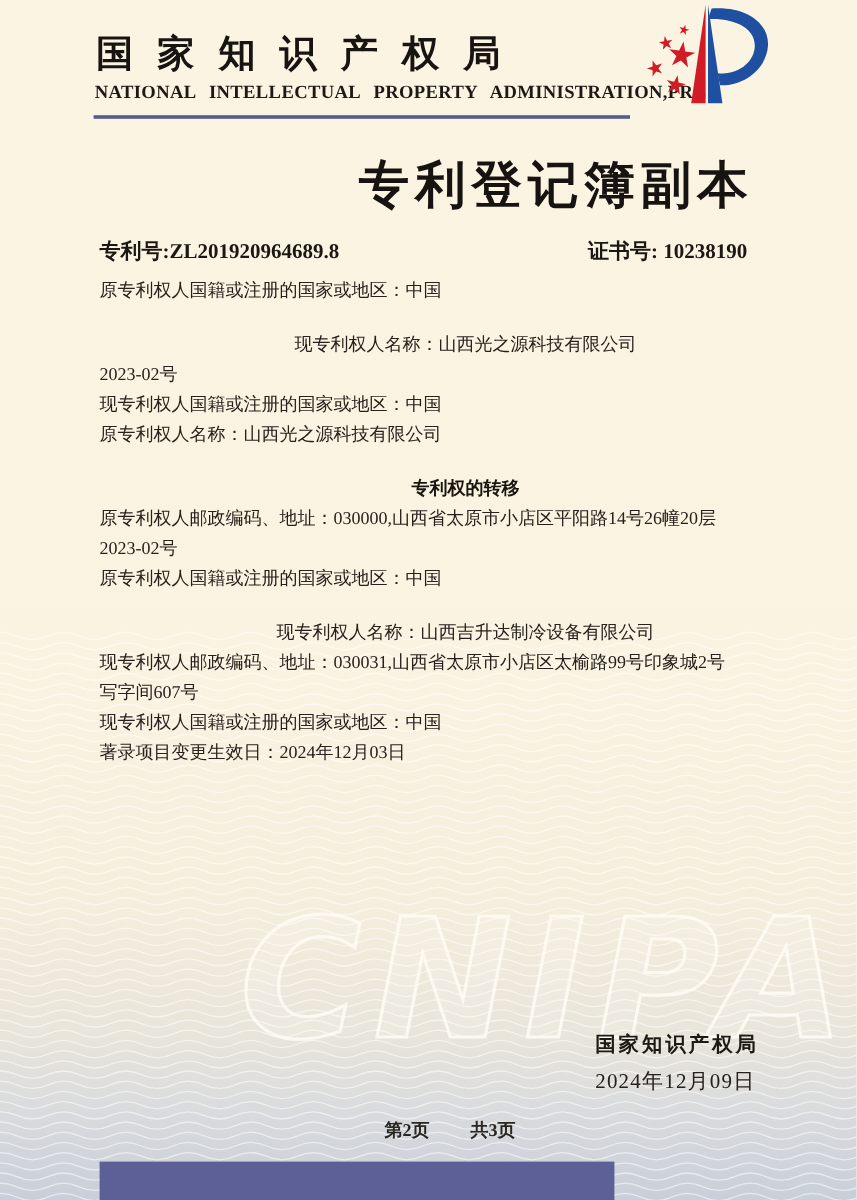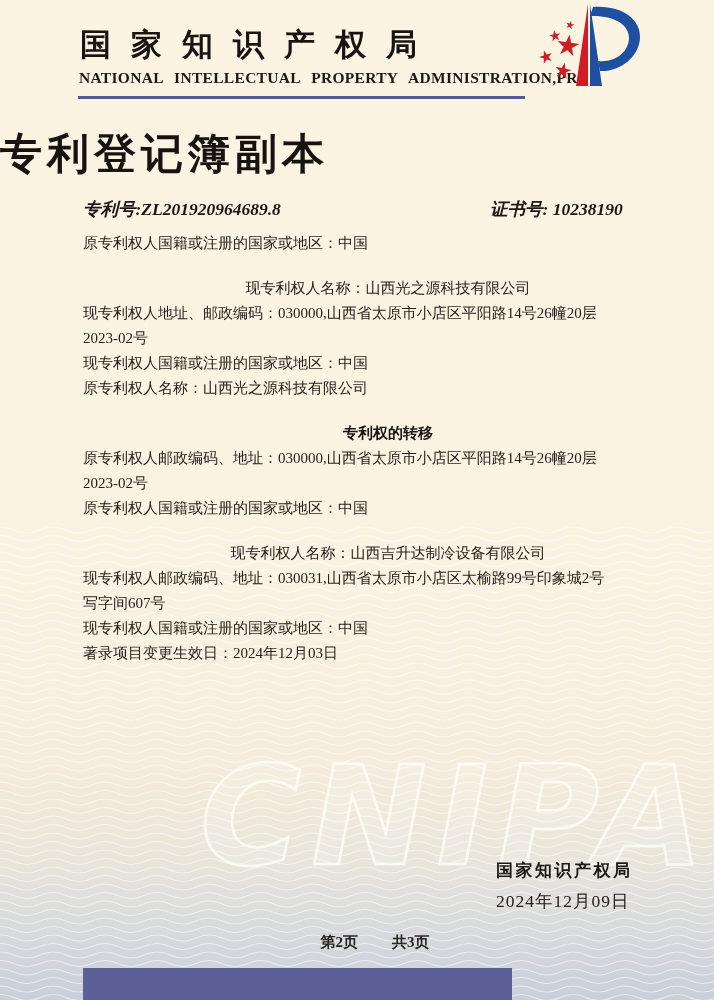--- a/index.html
+++ b/index.html
@@ -47,28 +47,28 @@
     position: absolute; left: 78px; top: 96px; z-index: 2;
     width: 447px; height: 3px;
     background: var(--rule-color, #565c8d);
   }
   .logo { position: absolute; left: 520px; top: 0; width: 194px; height: 110px; z-index: 2; }
   .logo .red { fill: var(--logo-red, #d01c27); }
   .logo .blue { fill: var(--logo-blue, #1f4fa0); }
   
   .doc-title {
     position: absolute; left: 0; top: 126px; width: 628px; z-index: 2;
-    text-align: left; font-size: 42px; font-weight: bold;
+    text-align: right; font-size: 42px; font-weight: bold;
     letter-spacing: 5px; color: #171310; white-space: nowrap;
   }
   
   .meta { position: absolute; left: 0; top: 197px; width: 714px; height: 24px; z-index: 2; }
   .meta span {
     position: absolute; font-size: 17.5px; font-weight: bold;
-    color: #1b1713; white-space: nowrap; font-style: italic;
+    color: #1b1713; white-space: nowrap;
   }
   .meta .patent { left: 83px; }
   .meta .cert  { left: 490px; }
   
   .body-text { position: absolute; left: 83px; top: 231px; width: 610px; z-index: 2; }
   .body-text .line {
     font-size: 15px; line-height: 25px; color: #26211b; white-space: nowrap;
   }
   .body-text .gap    { margin-top: 20px; text-align: center; }
   .body-text .gap-sm { }
@@ -187,21 +187,20 @@
   <h1 class="doc-title">专利登记簿副本</h1>
 
   <div class="meta">
     <span class="patent">专利号:ZL201920964689.8</span>
     <span class="cert">证书号: 10238190</span>
   </div>
 
   <main class="body-text">
     <div class="line">原专利权人国籍或注册的国家或地区：中国</div>
     <div class="line gap">现专利权人名称：山西光之源科技有限公司</div>
-    <div class="line">现专利权人地址、邮政编码：030000,山西省太原市小店区平阳路14号26幢20层</div>
     <div class="line">2023-02号</div>
     <div class="line">现专利权人国籍或注册的国家或地区：中国</div>
     <div class="line">原专利权人名称：山西光之源科技有限公司</div>
     <div class="line gap section-head">专利权的转移</div>
     <div class="line">原专利权人邮政编码、地址：030000,山西省太原市小店区平阳路14号26幢20层</div>
     <div class="line">2023-02号</div>
     <div class="line">原专利权人国籍或注册的国家或地区：中国</div>
     <div class="line gap">现专利权人名称：山西吉升达制冷设备有限公司</div>
     <div class="line">现专利权人邮政编码、地址：030031,山西省太原市小店区太榆路99号印象城2号</div>
     <div class="line">写字间607号</div>

